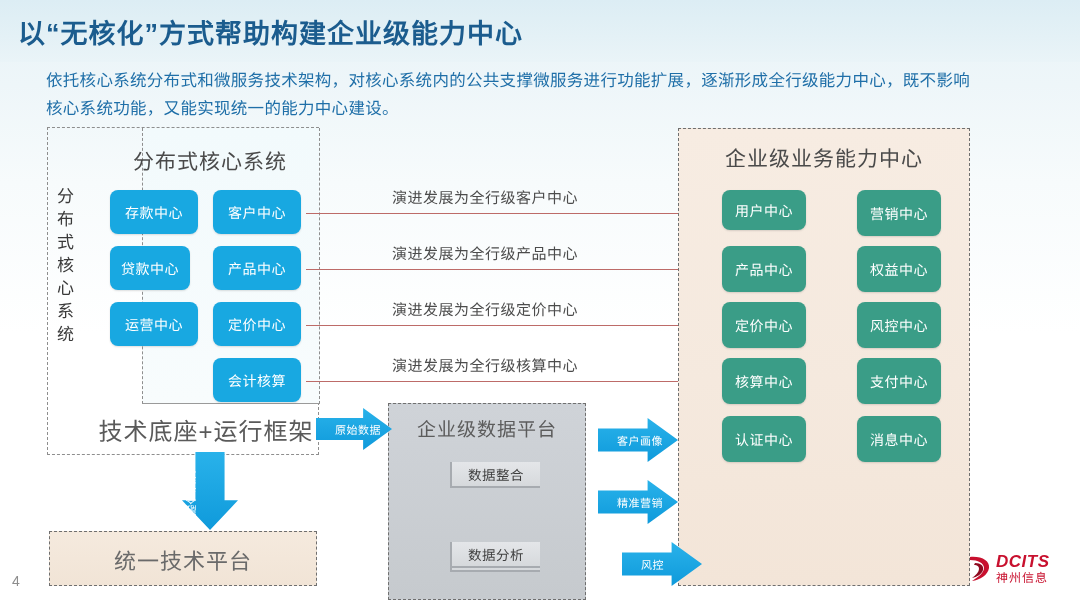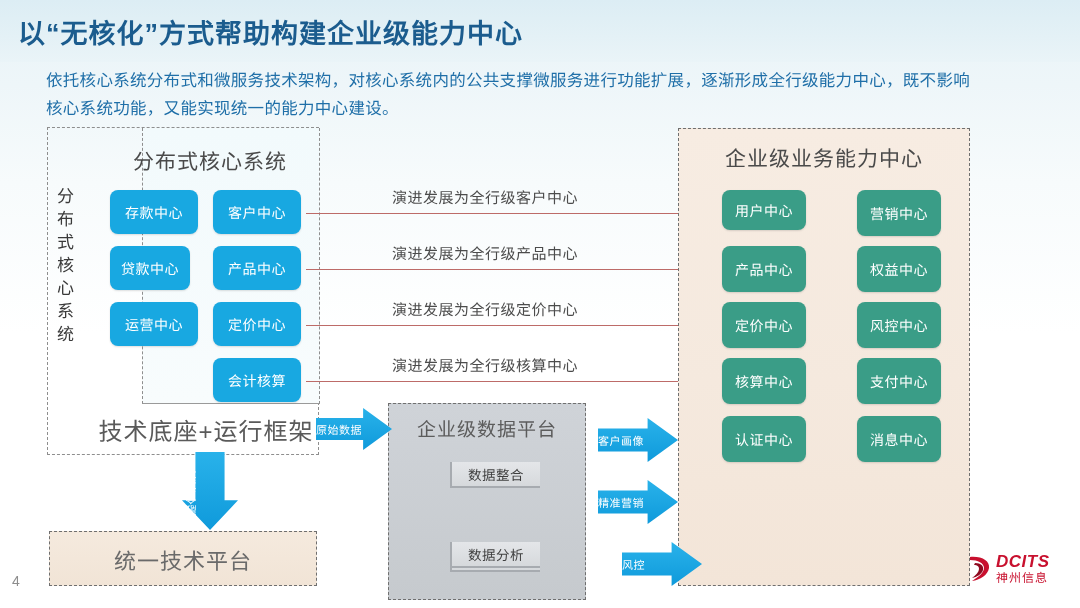--- a/index.html
+++ b/index.html
@@ -188,21 +188,21 @@
     align-items: center;
     justify-content: flex-start;
     font-size: 11px;
     color: #ffffff;
     letter-spacing: 0.5px;
     filter: drop-shadow(1px 1px 1px rgba(0,0,0,0.16));
   }
   .chev-right {
     clip-path: polygon(0% 24%, 62% 24%, 62% 0%, 100% 50%, 62% 100%, 62% 76%, 0% 76%);
   }
-  .chev-right span { padding-left: 0; }
+  .chev-right span { padding-left: 19px; }
 
   .chev-down {
     clip-path: polygon(24% 0%, 76% 0%, 76% 62%, 100% 62%, 50% 100%, 0% 62%, 24% 62%);
   }
   .chev-down span {
     writing-mode: vertical-rl;
     transform: rotate(180deg);
     font-size: 11px;
     margin-top: 4px;
     margin-left: 2px;

